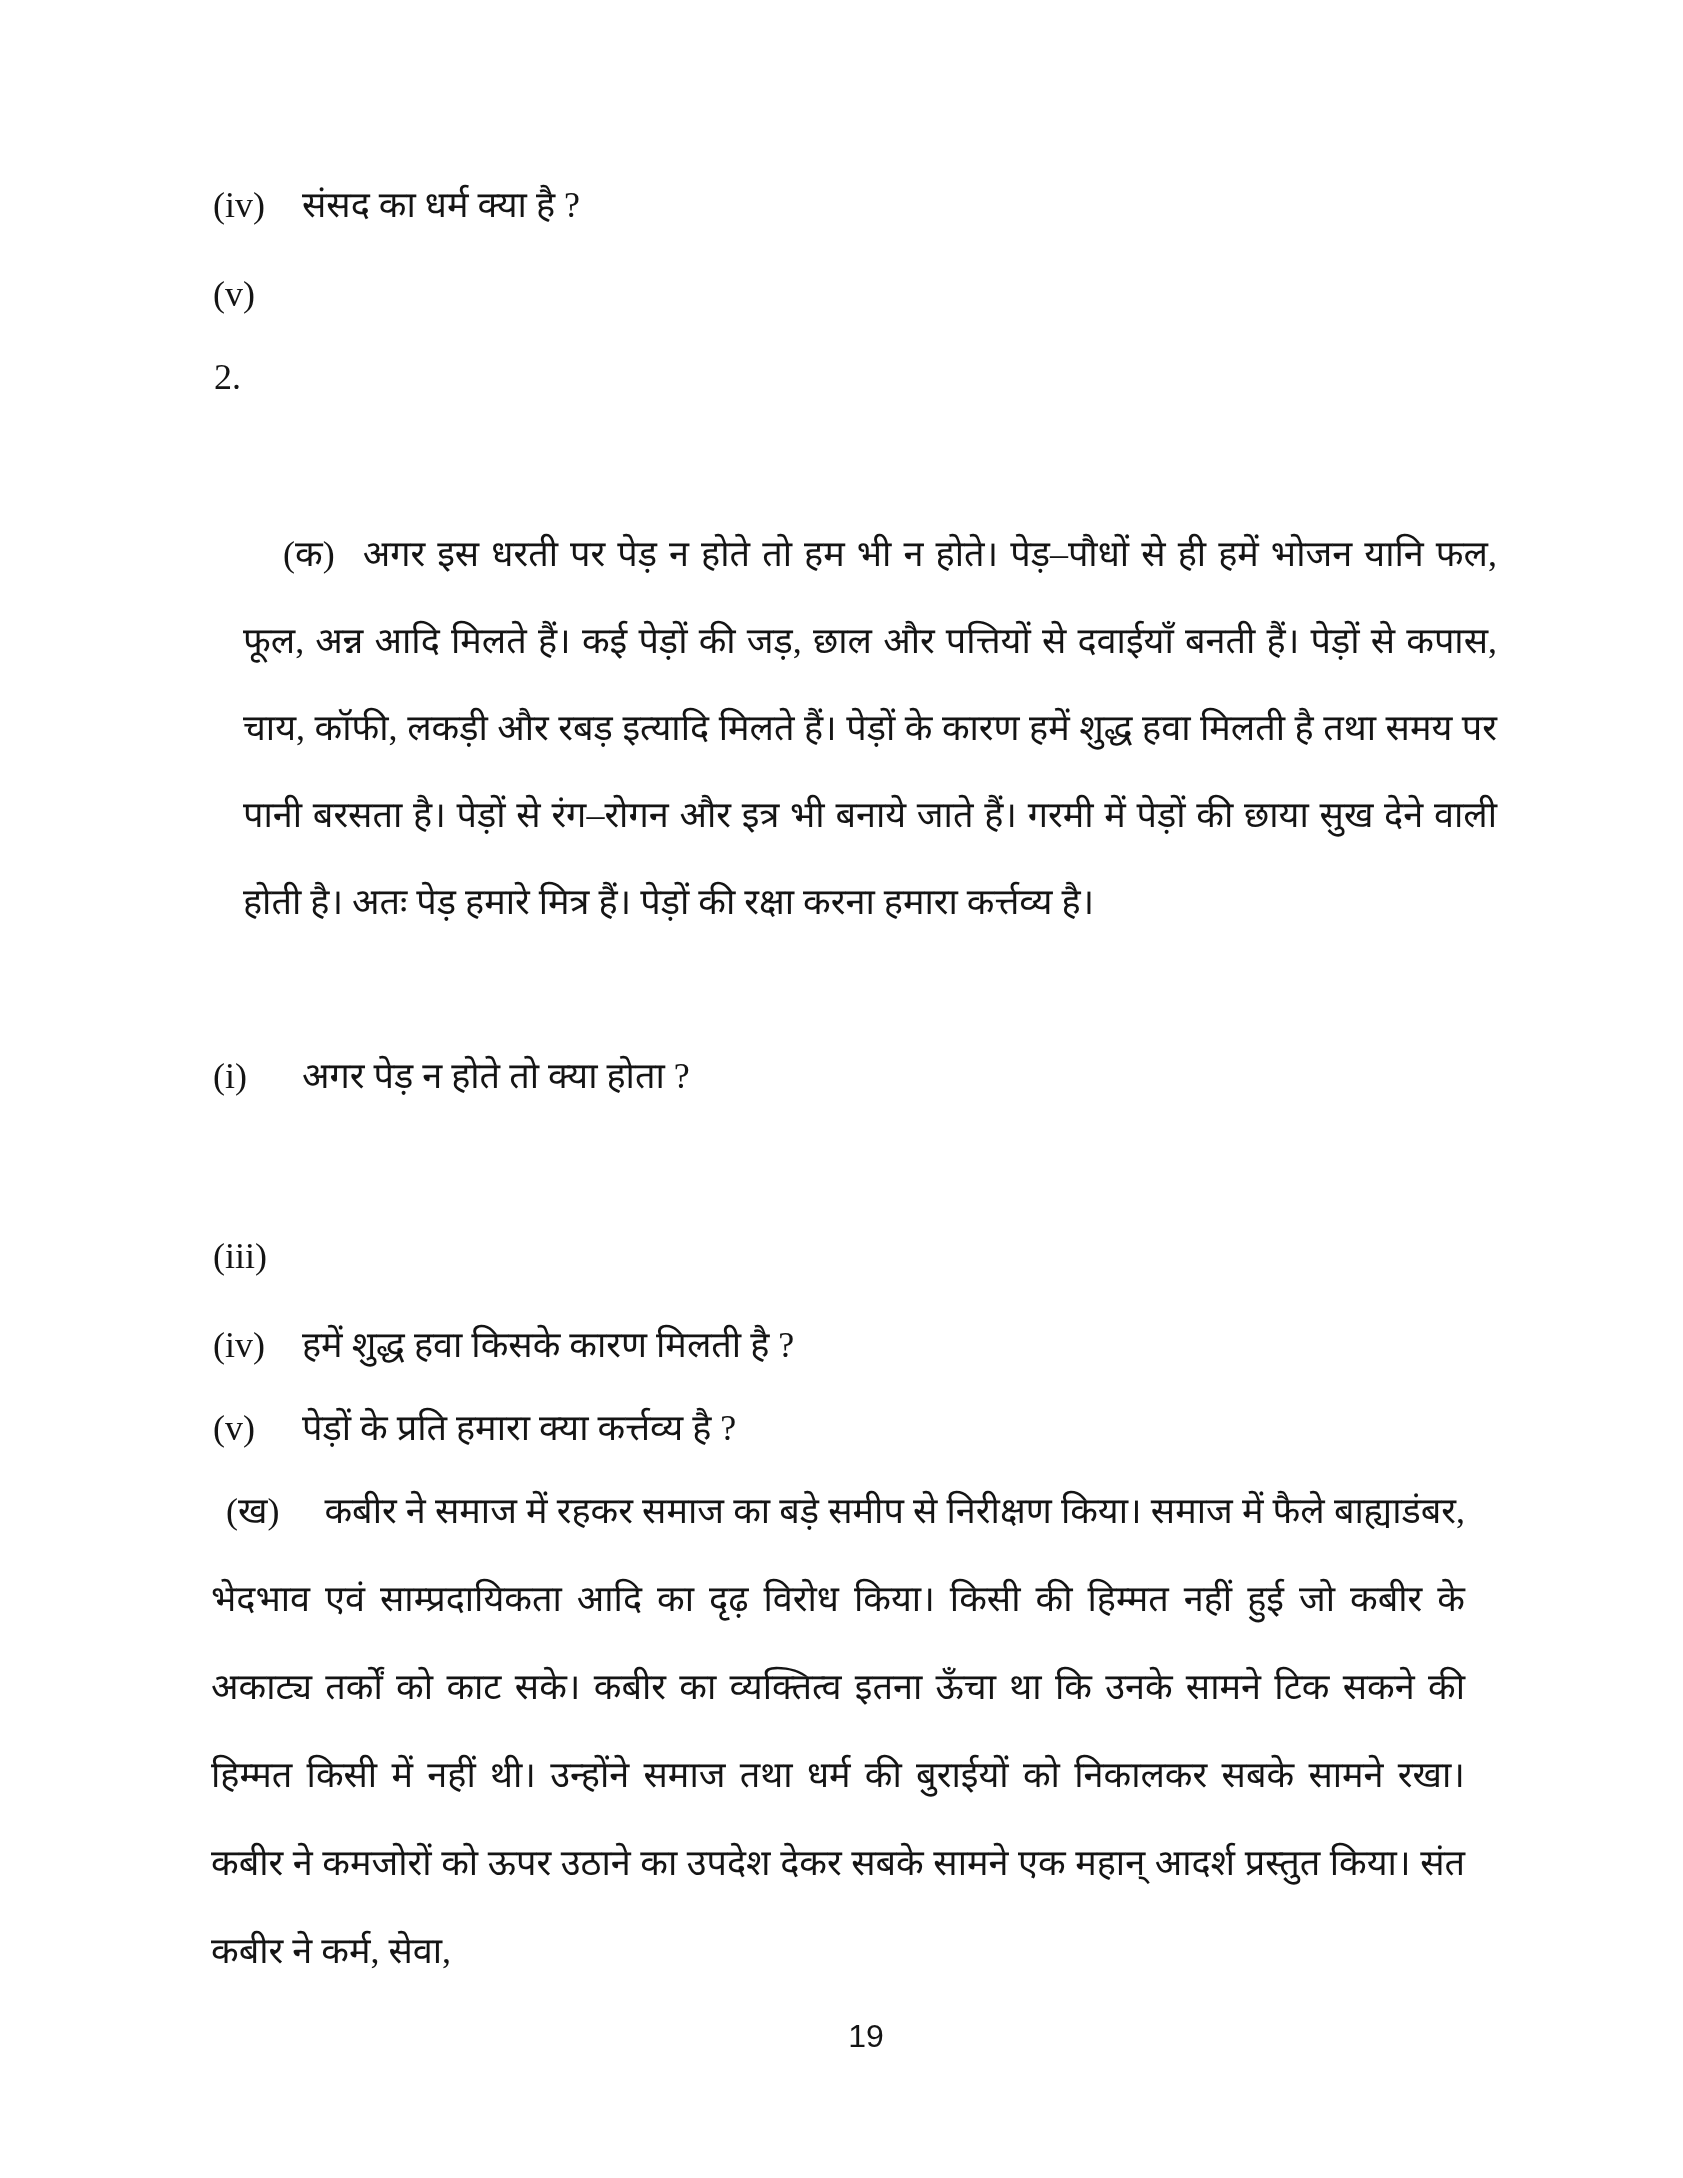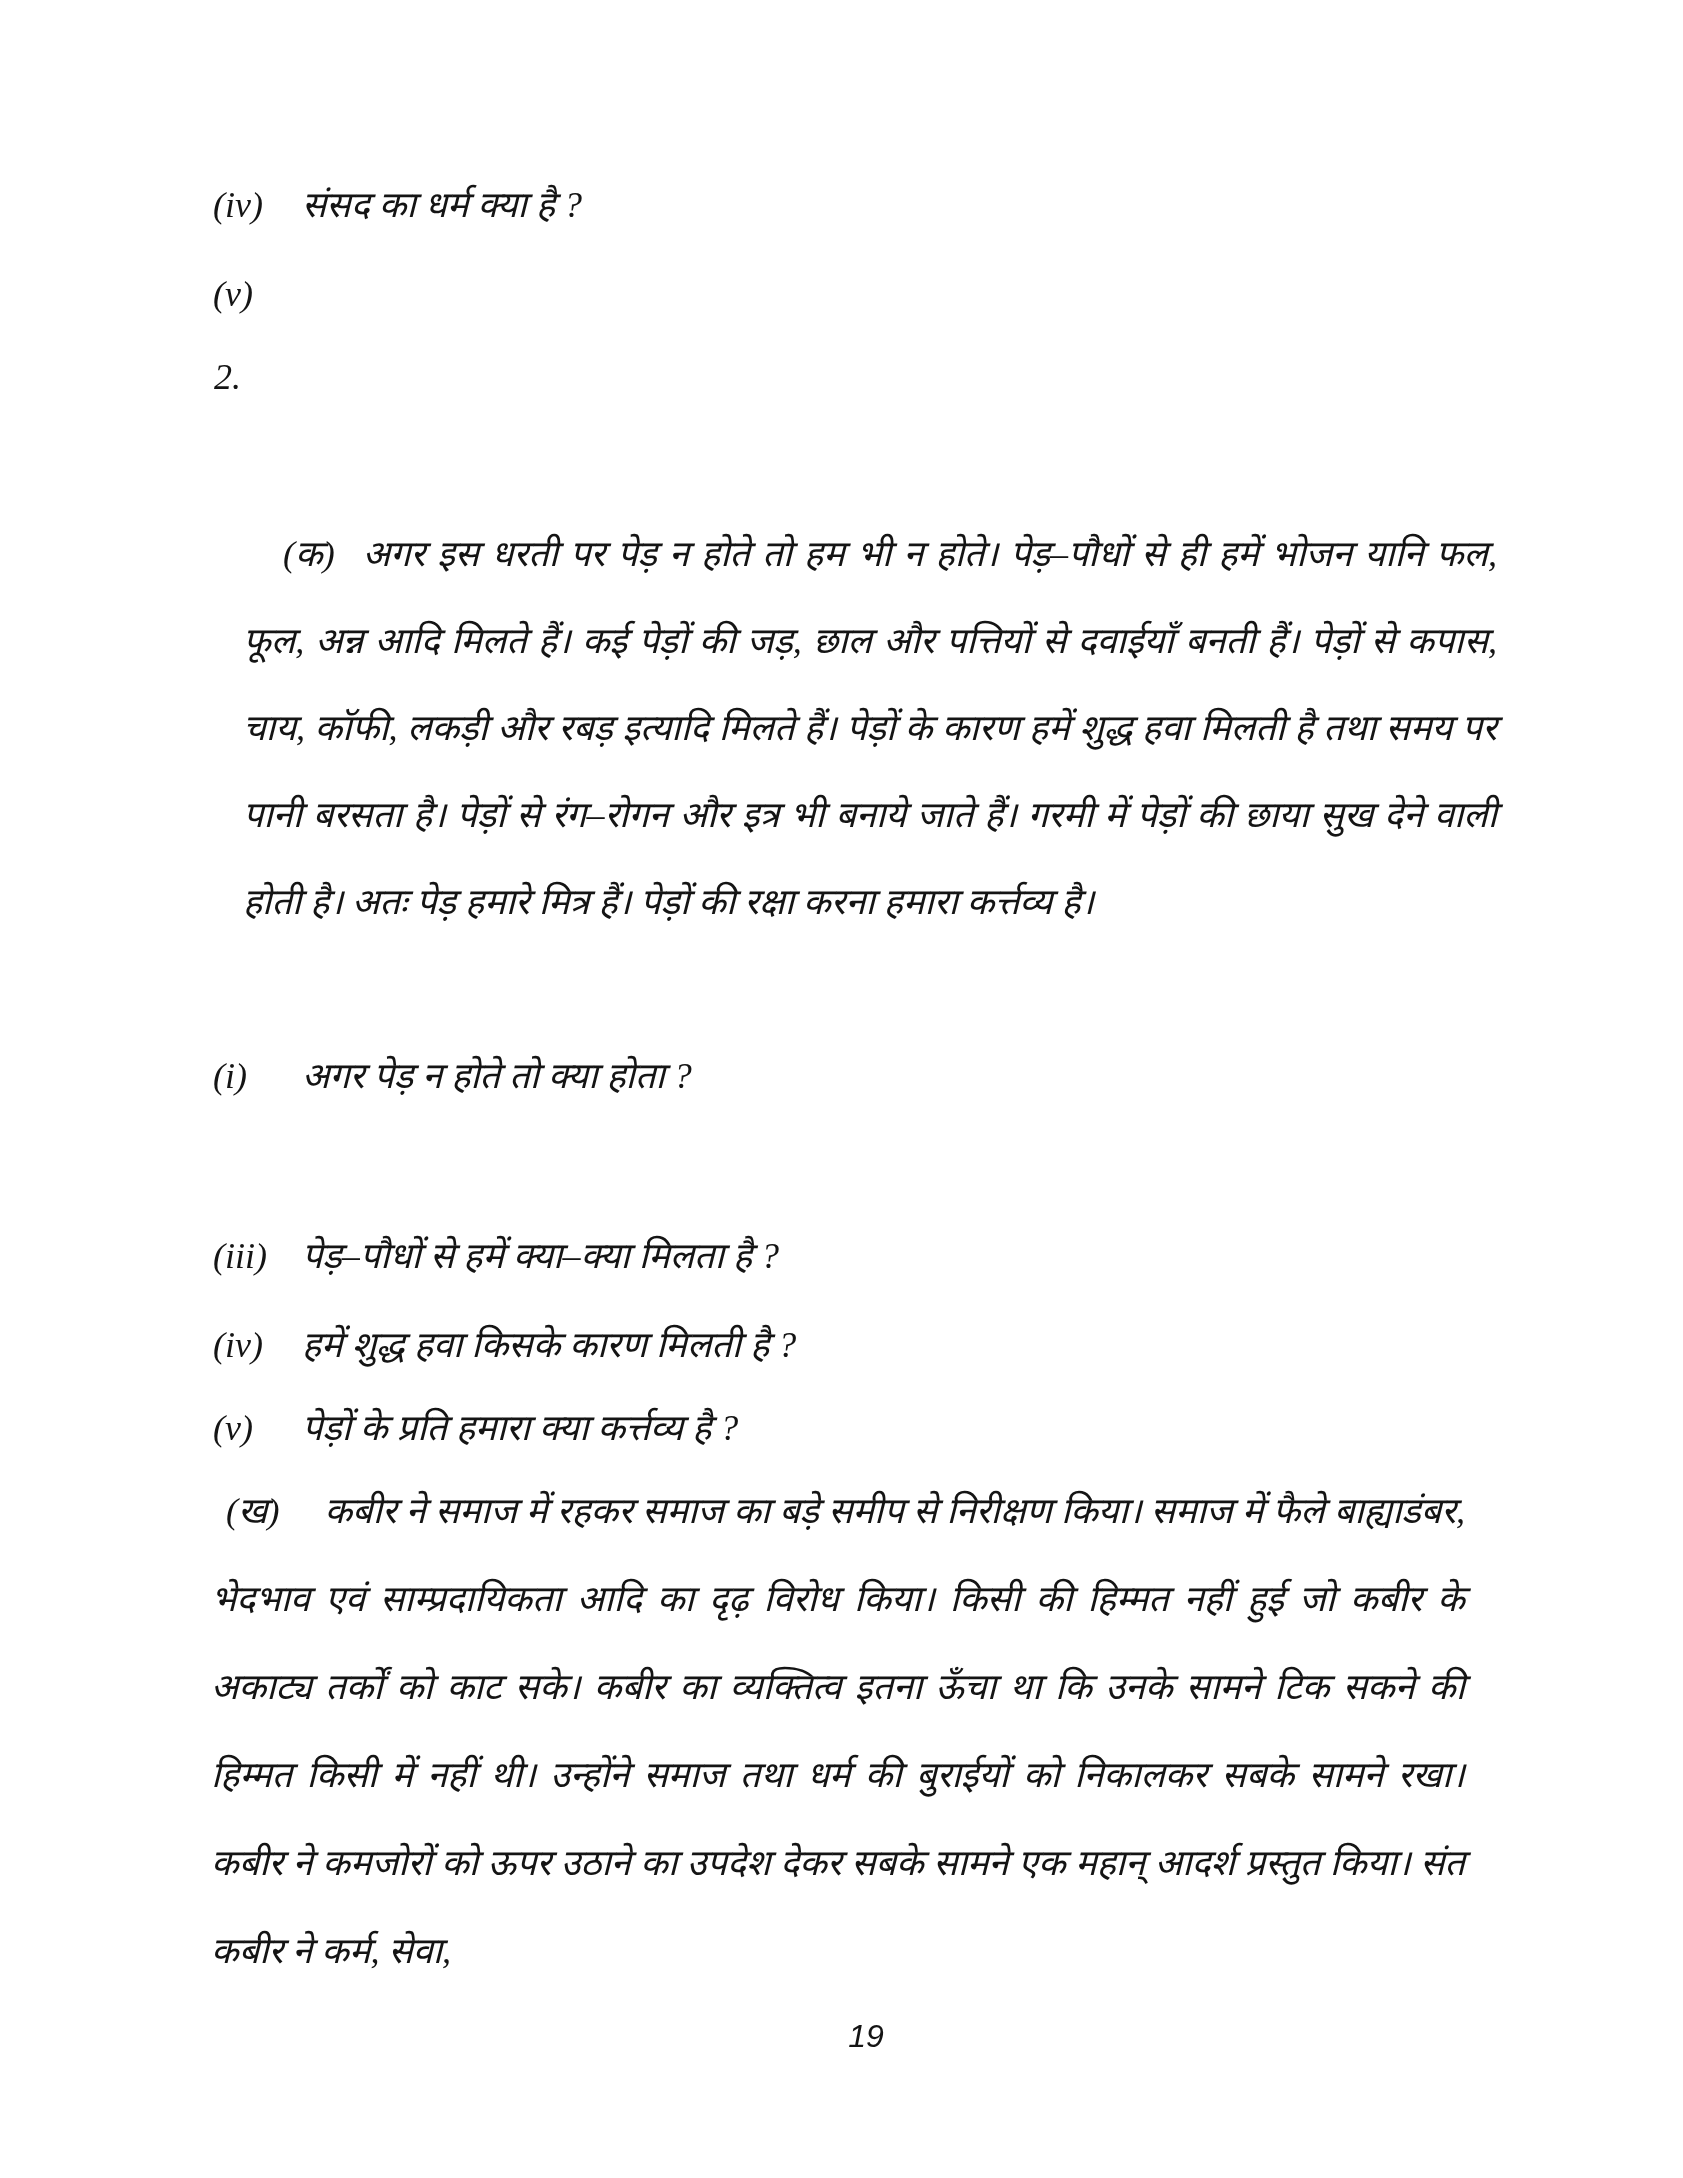--- a/index.html
+++ b/index.html
@@ -7,21 +7,20 @@
   .page {
     position:relative;
     width:1683px;
     height:2178px;
     margin:0 auto;
     background:#ffffff;
     color:#141414;
     font-family:"Liberation Serif", "DejaVu Serif", serif;
     font-size:36px;
     overflow:hidden;
-    font-style:italic;
   }
   
   .q-row {
     position:absolute;
     left:213px;
     display:flex;
     line-height:50px;
     white-space:nowrap;
   }
   .q-label { flex:0 0 89px; }
@@ -87,21 +86,20 @@
   <div class="q2-number">2.</div>
 
   <p class="passage passage-a"><span class="p-label-a">(क)</span><span>अगर इस धरती पर पेड़ न होते तो हम भी न होते। पेड़–पौधों से ही हमें भोजन यानि फल, फूल, अन्न आदि मिलते हैं। कई पेड़ों की जड़, छाल और पत्तियों से दवाईयाँ बनती हैं। पेड़ों से कपास, चाय, कॉफी, लकड़ी और रबड़ इत्यादि मिलते हैं। पेड़ों के कारण हमें शुद्ध हवा मिलती है तथा समय पर पानी बरसता है। पेड़ों से रंग–रोगन और इत्र भी बनाये जाते हैं। गरमी में पेड़ों की छाया सुख देने वाली होती है। अतः पेड़ हमारे मित्र हैं। पेड़ों की रक्षा करना हमारा कर्त्तव्य है।</span></p>
 
   <div class="q-row" style="top:1051px">
     <span class="q-label">(i)</span>
     <span class="q-text">अगर पेड़ न होते तो क्या होता ?</span>
   </div>
   <div class="q-row" style="top:1231px">
     <span class="q-label">(iii)</span>
-    <span class="q-text">पेड़–पौधों से हमें क्या–क्या मिलता है ?</span>
   </div>
   <div class="q-row" style="top:1320px">
     <span class="q-label">(iv)</span>
     <span class="q-text">हमें शुद्ध हवा किसके कारण मिलती है ?</span>
   </div>
   <div class="q-row" style="top:1403px">
     <span class="q-label">(v)</span>
     <span class="q-text">पेड़ों के प्रति हमारा क्या कर्त्तव्य है ?</span>
   </div>
 

